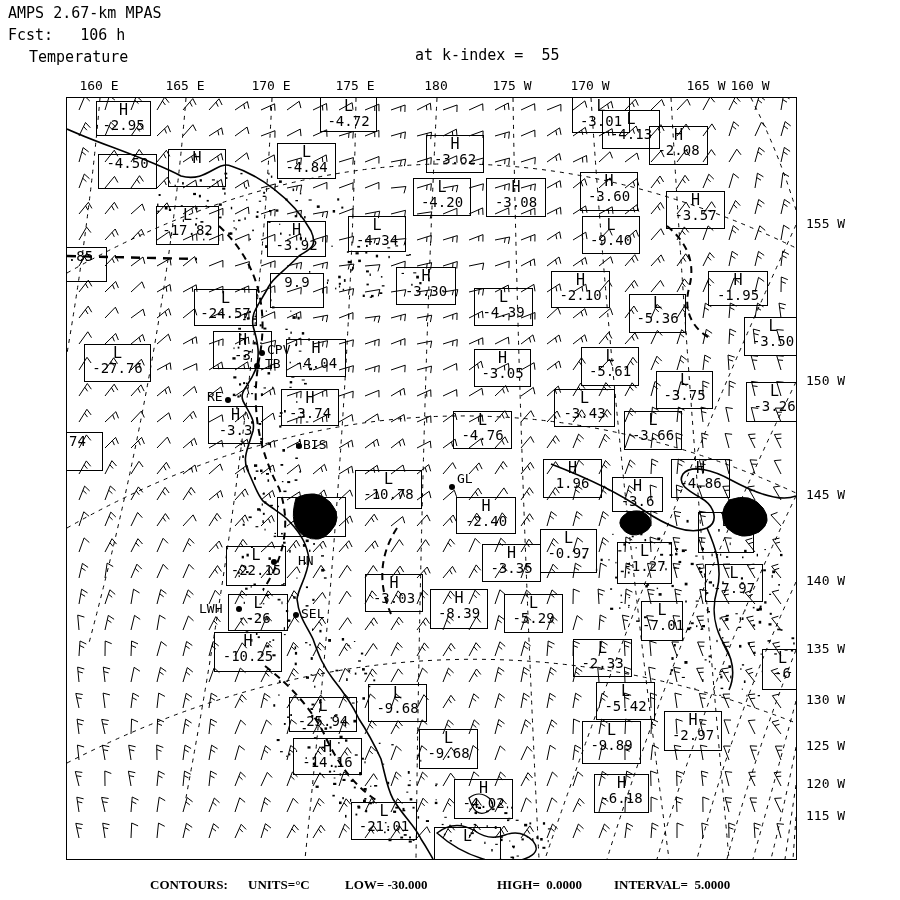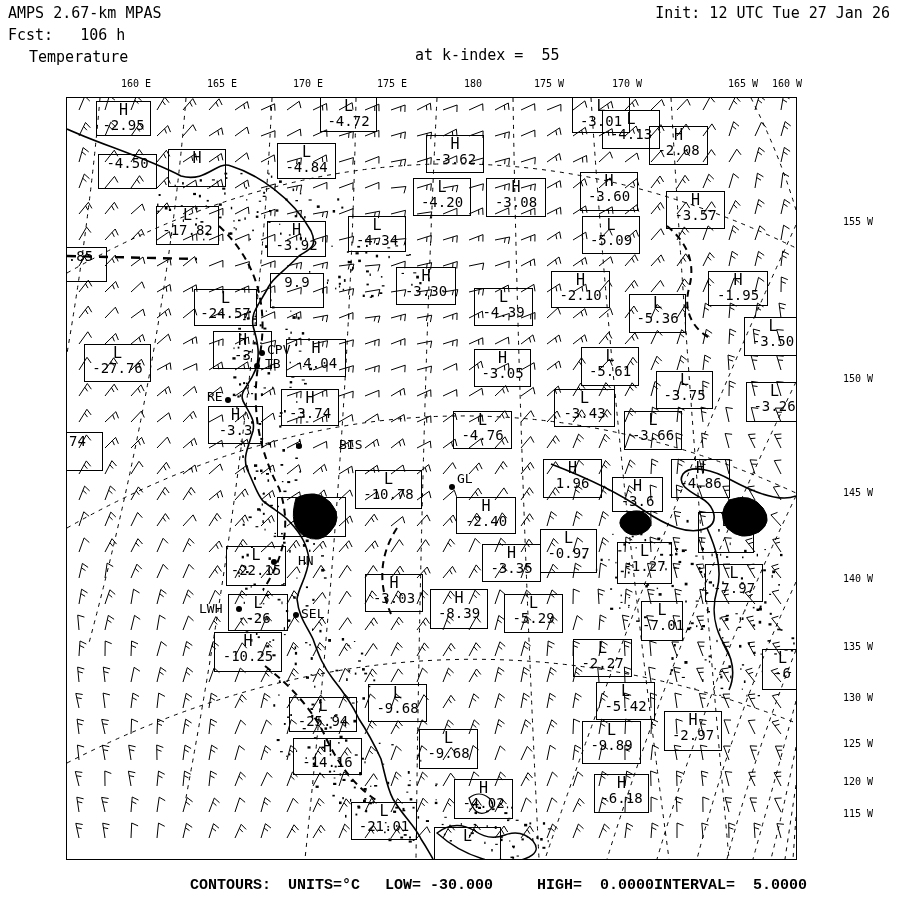--- a/index.html
+++ b/index.html
@@ -1,39 +1,38 @@
 <!DOCTYPE html>
 <html><head>
 <meta charset="utf-8">
 <style>
   html,body{margin:0;padding:0;background:#fff;}
   .screen{position:relative;width:900px;height:900px;background:#ffffff;overflow:hidden;
           font-family:"DejaVu Sans Mono",monospace;color:#000;}
   .hdr{position:absolute;font-size:15px;white-space:pre;letter-spacing:0px;}
   .map{position:absolute;left:66px;top:97px;width:729px;height:761px;border:1px solid #000;overflow:hidden;}
   .map svg{position:absolute;left:0;top:0;}
-  .axlab{position:absolute;font-size:10px;white-space:pre;margin-left:37px;}
+  .axlab{position:absolute;font-size:13px;white-space:pre;}
   .toplab{transform:translateX(-50%);}
   .hlbox{position:absolute;border:1px solid #000;text-align:center;line-height:1.0;}
   .hlbox .t{font-size:15px;display:block;margin-top:1px;}
   .hlbox .v{font-size:14px;display:block;white-space:pre;}
   .stn{position:absolute;font-size:13px;white-space:pre;}
   .stndot{position:absolute;width:6px;height:6px;border-radius:50%;background:#000;}
-  .ftr{position:absolute;top:877px;font-family:Liberation Mono, monospace;font-weight:bold;font-size:15px;white-space:pre;margin-left:40px;}
+  .ftr{position:absolute;top:877px;font-family:Liberation Serif, serif;font-weight:bold;font-size:13px;white-space:pre;}
 </style>
 </head>
 <body>
 
 <div class="screen">
 
   <div class="hdr" style="left:8px;top:4px;">AMPS 2.67-km MPAS</div>
   <div class="hdr" style="left:8px;top:26px;">Fcst:   106 h</div>
   <div class="hdr" style="left:29px;top:48px;">Temperature</div>
   <div class="hdr" style="left:415px;top:46px;">at k-index =  55</div>
-  <div class="hdr" style="right:10px;top:4px;">Init: 12 UTC Tue 27 Jan 26</div>
 
   <div id="topAxis">
       <div class="axlab toplab" style="left: 99px; top: 78px; position: absolute;">160 E</div>
       <div class="axlab toplab" style="left: 185px; top: 78px; position: absolute;">165 E</div>
       <div class="axlab toplab" style="left: 271px; top: 78px; position: absolute;">170 E</div>
       <div class="axlab toplab" style="left: 355px; top: 78px; position: absolute;">175 E</div>
       <div class="axlab toplab" style="left: 436px; top: 78px; position: absolute;">180</div>
       <div class="axlab toplab" style="left: 512px; top: 78px; position: absolute;">175 W</div>
       <div class="axlab toplab" style="left: 590px; top: 78px; position: absolute;">170 W</div>
       <div class="axlab toplab" style="left: 706px; top: 78px; position: absolute;">165 W</div>
@@ -1547,21 +1546,21 @@
         <div class="hlbox" style="left: 89px; top: 108px; width: 61px; height: 37px;">
           <span class="t">L</span>
           <span class="v">-17.82</span>
         </div>
         <div class="hlbox" style="left: 281px; top: 118px; width: 56px; height: 34px;">
           <span class="t">L</span>
           <span class="v">-4.34</span>
         </div>
         <div class="hlbox" style="left: 515px; top: 118px; width: 56px; height: 36px;">
           <span class="t">L</span>
-          <span class="v">-5.09</span>
+          <span class="v">-9.40</span>
         </div>
         <div class="hlbox" style="left: -30px; top: 149px; width: 68px; height: 33px;">
           <span class="t"></span>
           <span class="v">21.85</span>
         </div>
         <div class="hlbox" style="left: 200px; top: 123px; width: 57px; height: 34px;">
           <span class="t">H</span>
           <span class="v">-3.92</span>
         </div>
         <div class="hlbox" style="left: 203px; top: 175px; width: 52px; height: 33px;">
@@ -1715,21 +1714,21 @@
         <div class="hlbox" style="left: 574px; top: 503px; width: 40px; height: 38px;">
           <span class="t">L</span>
           <span class="v">-7.01</span>
         </div>
         <div class="hlbox" style="left: 147px; top: 534px; width: 66px; height: 38px;">
           <span class="t">H</span>
           <span class="v">-10.25</span>
         </div>
         <div class="hlbox" style="left: 506px; top: 541px; width: 57px; height: 36px;">
           <span class="t">L</span>
-          <span class="v">-2.27</span>
+          <span class="v">-2.33</span>
         </div>
         <div class="hlbox" style="left: 695px; top: 551px; width: 39px; height: 39px;">
           <span class="t">L</span>
           <span class="v">-6</span>
         </div>
         <div class="hlbox" style="left: 222px; top: 599px; width: 66px; height: 33px;">
           <span class="t">L</span>
           <span class="v">-25.94</span>
         </div>
         <div class="hlbox" style="left: 301px; top: 586px; width: 57px; height: 36px;">
@@ -1774,21 +1773,21 @@
         </div>
       </div>
     <div id="stnLayer">
         <div class="stndot" style="left: 192px; top: 252px;"></div>
         <div class="stn" style="left: 200px; top: 244px;">CPV</div>
         <div class="stndot" style="left: 187px; top: 265px;"></div>
         <div class="stn" style="left: 198px; top: 258px;">TB</div>
         <div class="stndot" style="left: 158px; top: 299px;"></div>
         <div class="stn" style="left: 140px; top: 291px;">RE</div>
         <div class="stndot" style="left: 229px; top: 345px;"></div>
-        <div class="stn" style="left: 236px; top: 339px; margin-left: 36px;">BIS</div>
+        <div class="stn" style="left: 236px; top: 339px;">BIS</div>
         <div class="stndot" style="left: 382px; top: 386px;"></div>
         <div class="stn" style="left: 390px; top: 373px;">GL</div>
         <div class="stndot" style="left: 204px; top: 461px;"></div>
         <div class="stn" style="left: 231px; top: 455px;">HN</div>
         <div class="stndot" style="left: 169px; top: 508px;"></div>
         <div class="stn" style="left: 132px; top: 503px;">LWH</div>
         <div class="stndot" style="left: 226px; top: 514px;"></div>
         <div class="stn" style="left: 234px; top: 508px;">SEL</div>
       </div>
   </div>

